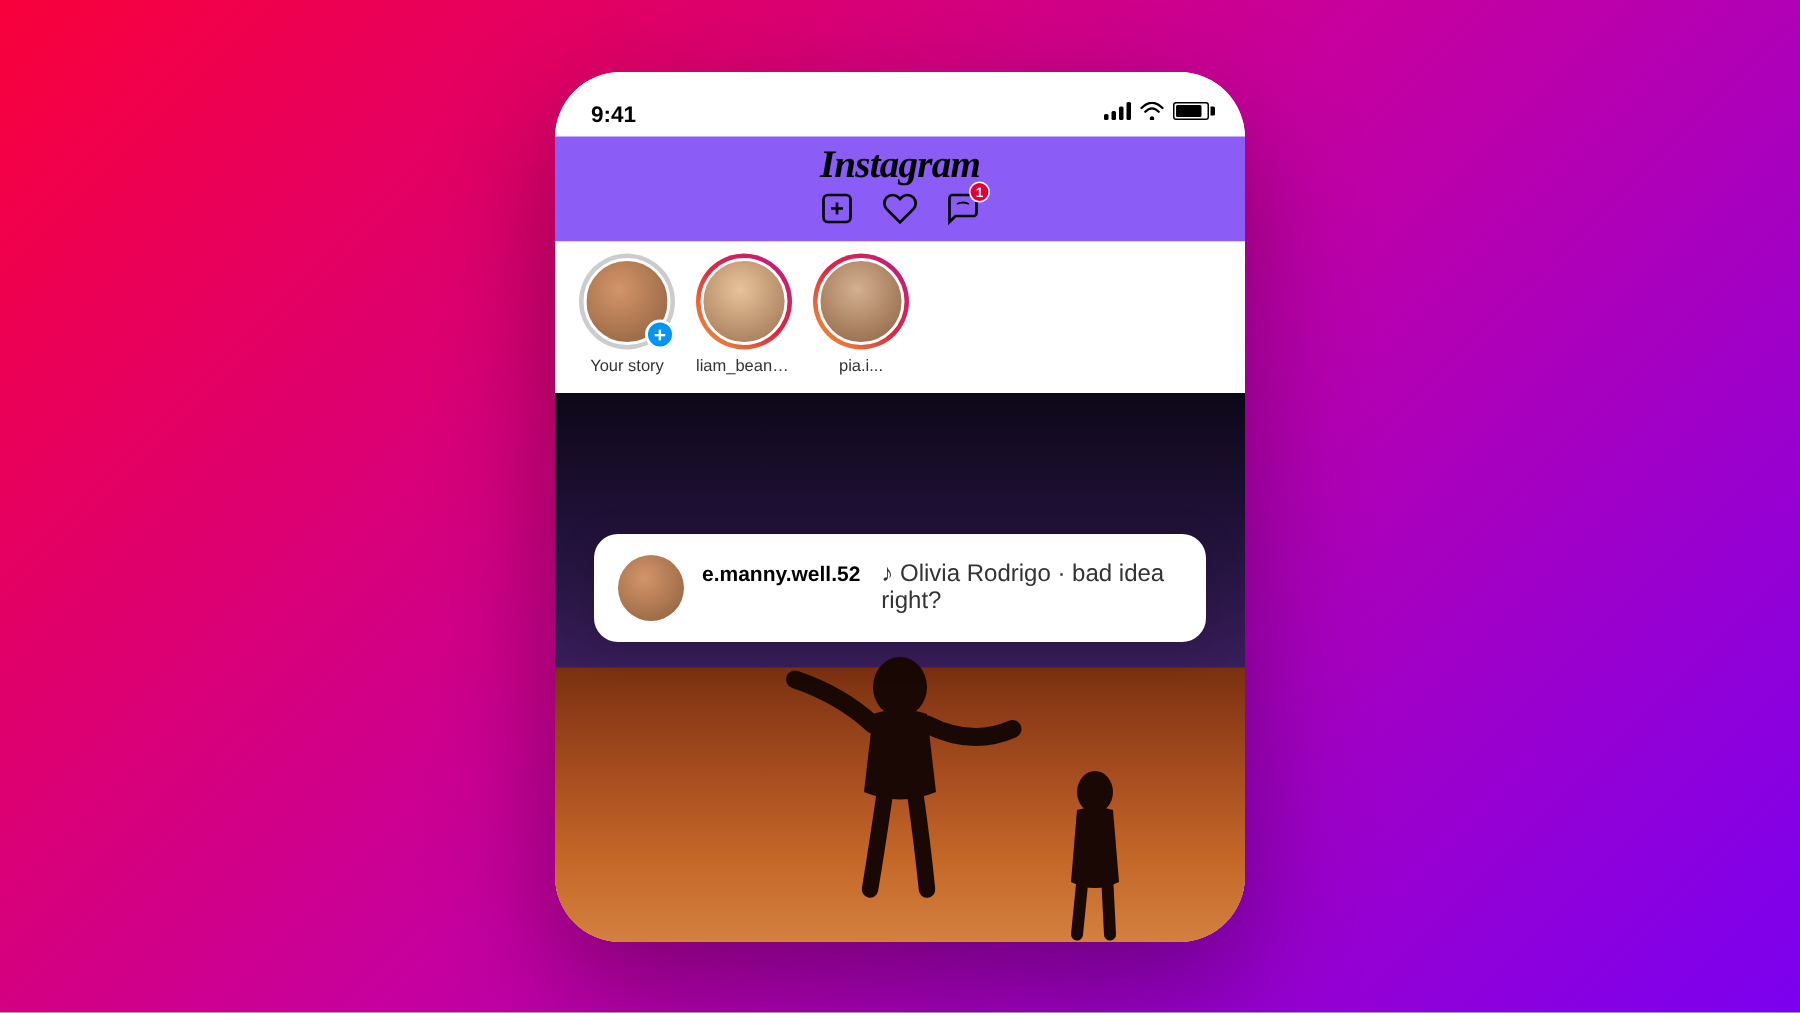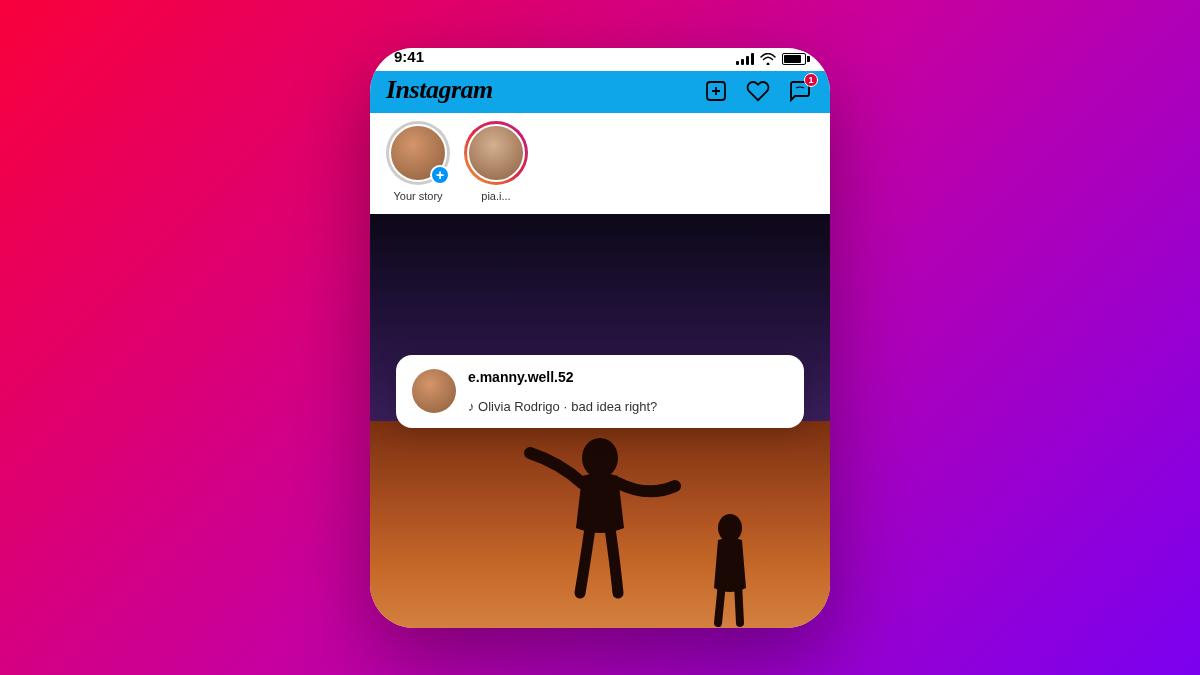--- a/index.html
+++ b/index.html
@@ -23,22 +23,22 @@
       box-shadow: 0 30px 80px rgba(0,0,0,0.35);
       overflow: hidden;
       position: relative;
       display: flex;
       flex-direction: column;
     }
 
     .status-bar {
       display: flex;
       justify-content: space-between;
-      align-items: flex-end;
-      padding: 0 24px 6px;
+      align-items: flex-start;
+      padding: 20px 24px 6px;
       background: #fff;
     }
 
     .status-time {
       font-size: 15px;
       font-weight: 600;
       color: #000;
     }
 
     .status-icons {
@@ -86,23 +86,24 @@
     .battery-fill {
       background: #000;
       height: 100%;
       width: 85%;
       border-radius: 1px;
     }
 
     .nav-bar {
       display: flex;
       justify-content: space-between;
-      align-items: flex-end;
+      align-items: center;
       padding: 4px 16px 8px;
-      background: #0ea5e9;
+      background: #8b5cf6;
+      flex-direction: column;
     }
 
     .instagram-logo {
       font-size: 26px;
       font-weight: bold;
       font-style: italic;
       font-family: 'Georgia', serif;
       color: #000;
       letter-spacing: -0.5px;
     }
@@ -268,32 +269,32 @@
       width: 44px;
       height: 44px;
       border-radius: 50%;
       background: radial-gradient(circle at 40% 35%, #d4956a, #8b5e3c);
       flex-shrink: 0;
       overflow: hidden;
     }
 
     .notif-text {
       display: flex;
-      flex-direction: column;
+      flex-direction: row;
       gap: 14px;
     }
 
     .notif-username {
       font-size: 14px;
       font-weight: 700;
       color: #000;
     }
 
     .notif-song {
-      font-size: 13px;
+      font-size: 16px;
       color: #333;
     }
 
     
     .post-area {
       flex: 1;
       background: linear-gradient(180deg, #1a0a2e 0%, #2d1b4e 30%, #8b4513 60%, #c4703a 80%, #d4855a 100%);
       position: relative;
       overflow: hidden;
       display: flex;
@@ -381,20 +382,28 @@
       <div class="story-avatar-wrap">
         <div class="story-ring-plain">
           <div class="story-avatar avatar-face-1"></div>
         </div>
         <div class="add-btn">+</div>
       </div>
       <span class="story-label">Your story</span>
     </div>
 
 
+    <div class="story-item">
+      <div class="story-avatar-wrap">
+        <div class="story-ring">
+          <div class="story-avatar avatar-face-3"></div>
+        </div>
+      </div>
+      <span class="story-label">liam_beanz...</span>
+    </div>
 
 
     <div class="story-item">
       <div class="story-avatar-wrap">
         <div class="story-ring">
           <div class="story-avatar avatar-face-5"></div>
         </div>
       </div>
       <span class="story-label">pia.i...</span>
     </div>

